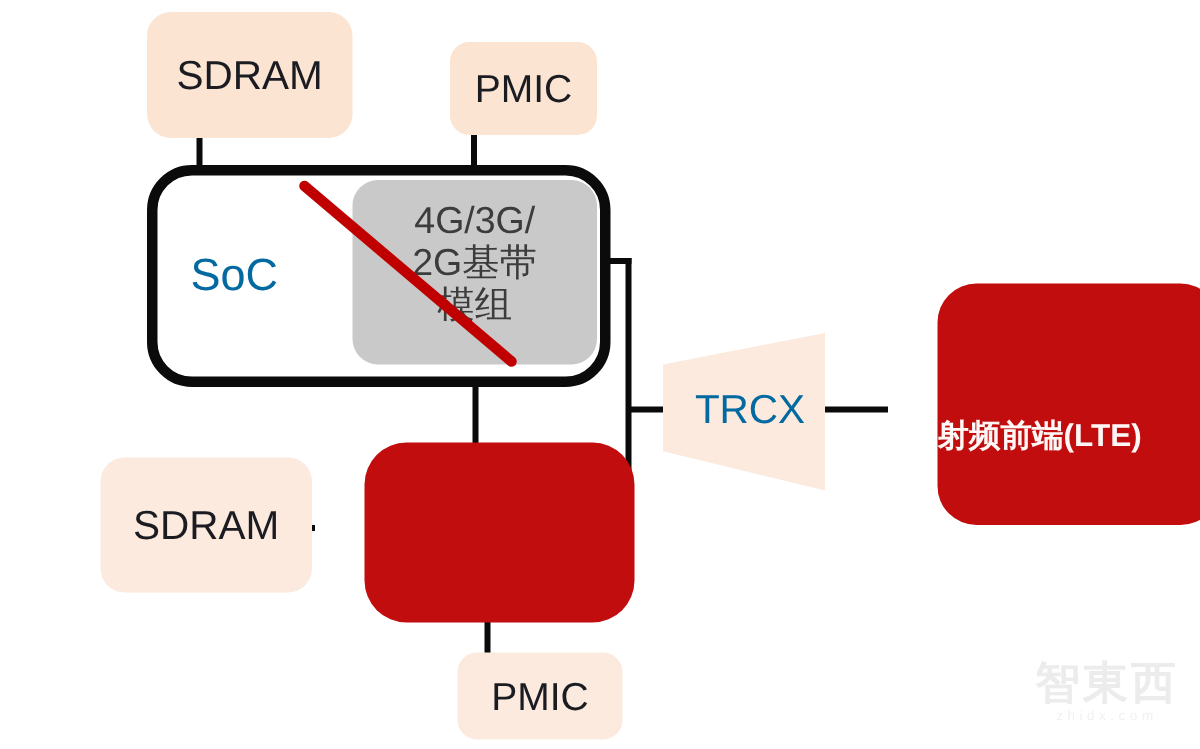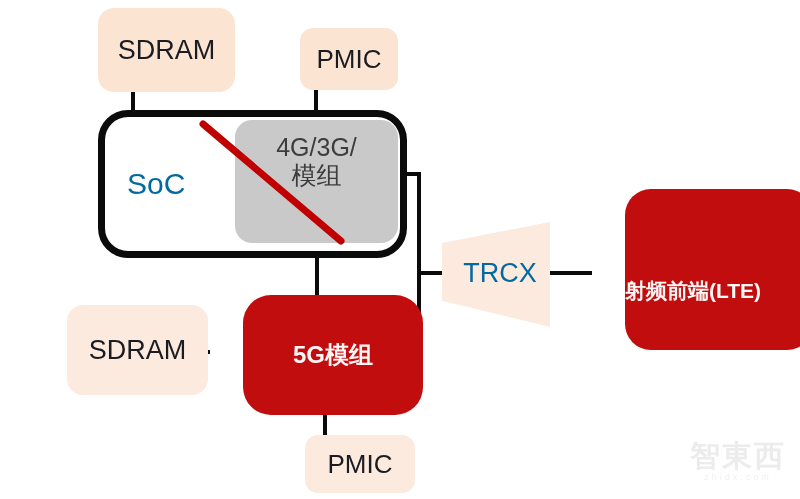--- a/index.html
+++ b/index.html
@@ -87,25 +87,25 @@
   <div class="node chip lighter pmic-bottom">
     <span>PMIC</span>
   </div>
 
   <div class="node soc">
     <span class="soc-label">SoC</span>
   </div>
 
   <div class="node baseband">
     <span>4G/3G/</span>
+    <span>2G基带</span>
     <span>模组</span>
   </div>
 
   <div class="node redbox module5g">
-    <span>5G模组</span>
   </div>
 
   <div class="trapezoid"></div>
   <div class="trcx-label">
     <span>TRCX</span>
   </div>
 
   <div class="node redbox rfbox">
     <span>射频前端</span>
     <span>(LTE)</span>

